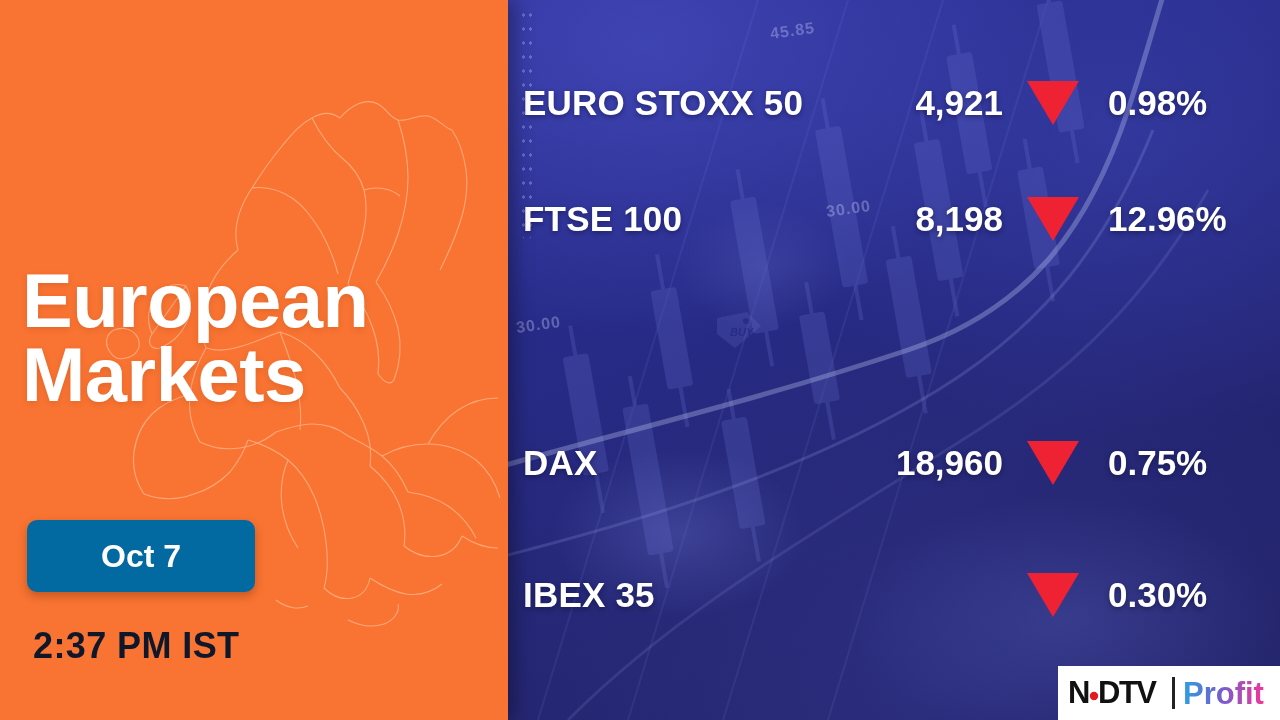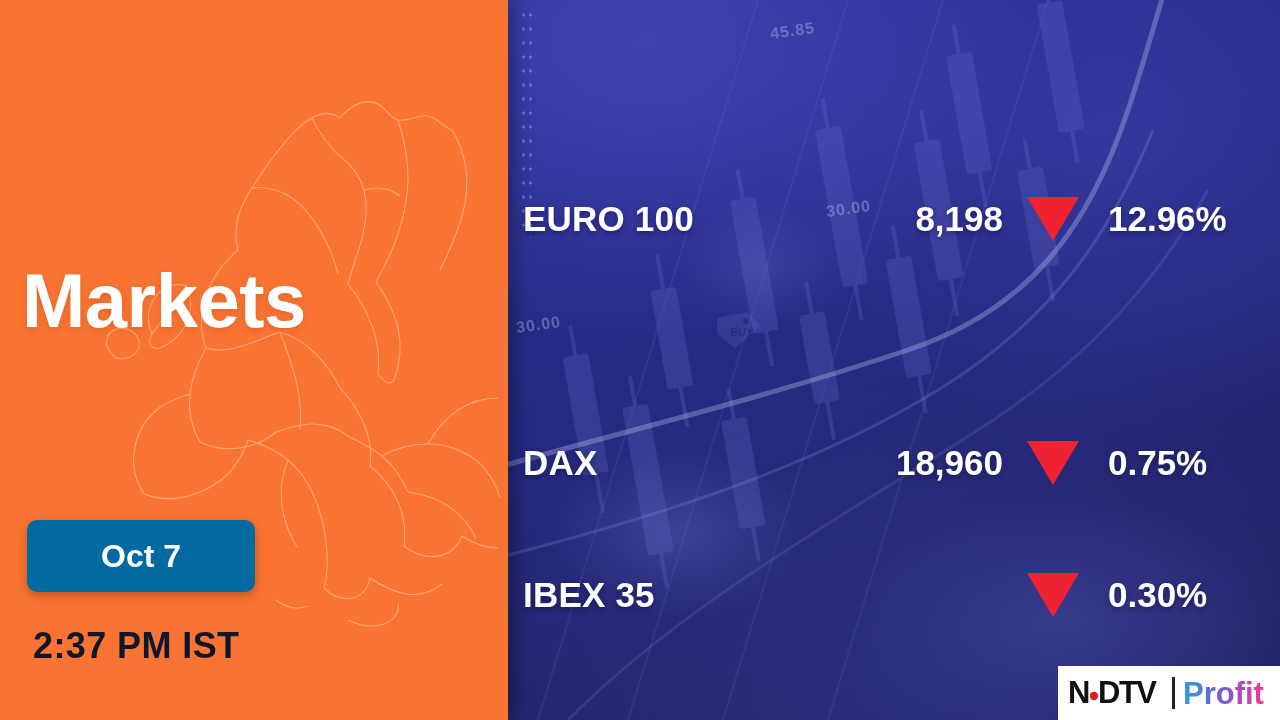--- a/index.html
+++ b/index.html
@@ -215,20 +215,21 @@
         <path d="M370 578 C382 586 394 592 406 594 C420 596 432 592 442 584"></path>
 
         <path d="M382 456 C396 448 412 444 428 444 C446 444 462 450 476 460"></path>
         <path d="M476 460 C488 470 496 484 500 498"></path>
         <path d="M462 536 C474 544 486 548 498 548"></path>
         <path d="M428 444 C436 430 446 418 458 410 C470 402 484 398 498 398"></path>
       </svg>
     </div>
 
     <div class="headline">
+      <span>European</span>
       <span class="l2">Markets</span>
     </div>
 
     <div class="date-badge">
       <span>Oct 7</span>
     </div>
 
     <div class="time-text">2:37 PM IST</div>
   </div>
 
@@ -291,23 +292,33 @@
     <div class="bg-buy">
       <svg viewBox="0 0 52 44">
         <path d="M4 10 L34 4 L48 18 L22 40 L4 26 Z" fill="#7b84dd" opacity="0.7"></path>
         <circle cx="33" cy="13" r="3" fill="#2b2f8f"></circle>
         <text x="17" y="28" font-family="Liberation Sans, sans-serif" font-size="11" font-weight="700" fill="#2d3192">BUY</text>
       </svg>
     </div>
 
     <div class="rows">
 
+      <div class="row" style="top:72px;">
+        <div class="r-name">EURO STOXX 50</div>
+        <div class="r-value">4,921</div>
+        <div class="r-arrow">
+          <svg width="52" height="44" viewBox="0 0 52 44">
+              <polygon points="0,0 52,0 26,44" fill="#EE2233"></polygon>
+            </svg>
+        </div>
+        <div class="r-pct">0.98%</div>
+      </div>
 
       <div class="row" style="top:188px;">
-        <div class="r-name">EURO 100</div>
+        <div class="r-name">FTSE 100</div>
         <div class="r-value">8,198</div>
         <div class="r-arrow">
           <svg width="52" height="44" viewBox="0 0 52 44">
               <polygon points="0,0 52,0 26,44" fill="#EE2233"></polygon>
             </svg>
         </div>
         <div class="r-pct">12.96%</div>
       </div>
 
 

